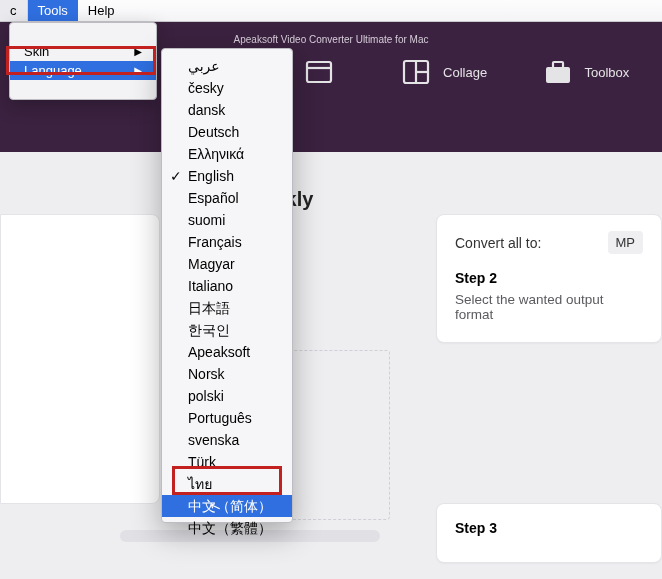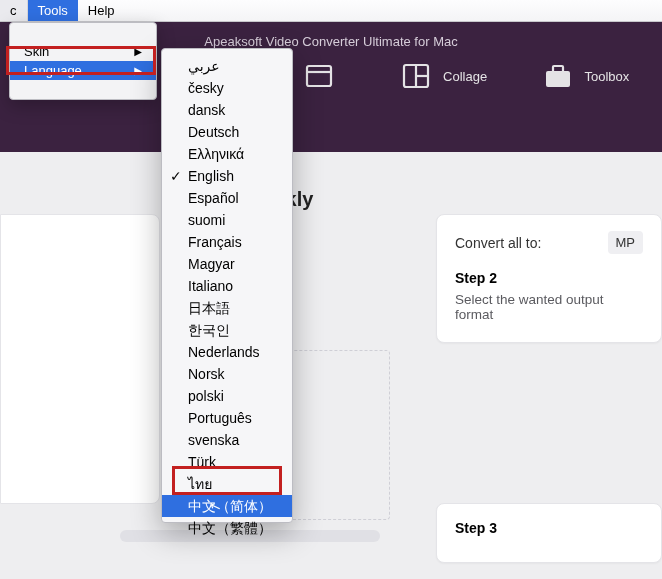--- a/index.html
+++ b/index.html
@@ -22,21 +22,21 @@
   
   .langmenu { position:absolute; top:48px; left:161px; width:132px; background:#f6f6f8; border:1px solid #bcbcc2; border-radius:4px; box-shadow:0 10px 30px rgba(0,0,0,0.30); padding:6px 0 4px; font-size:14px; z-index:50; max-height:475px; }
   .langmenu .lang { padding:1px 10px 1px 26px; position:relative; line-height:20px;}
   .langmenu .lang.checked::before{content:"✓"; position:absolute; left:8px;}
   .langmenu .lang.sel { background:#2f6fe0; color:#fff;}
   .langmenu .lang .cursor{position:absolute; left:48px; top:2px; font-size:13px; transform:rotate(-20deg);}
   .redbox2{position:absolute; top:466px; left:172px; width:110px; height:29px; border:3px solid #c32020; z-index:70; pointer-events:none;}
 
   
   .appheader{background:#3b2240; height:130px; padding-top:6px; color:#fff; }
-  .apptitle{ text-align:center; font-size:13px; color:#d6cdd9; padding:6px 0 10px;}
+  .apptitle{ text-align:center; font-size:10px; color:#d6cdd9; padding:6px 0 10px;}
   .tabs{display:flex; justify-content:space-around; padding:0 6px;}
   .tab{display:flex; flex-direction:row; align-items:center; gap:10px; font-size:13px; color:#eee; opacity:.95;}
   .tab svg{width:34px;height:34px;stroke:#eee;fill:none;stroke-width:2.2;}
   .tab .filled{fill:#eee;stroke:none;}
 
   
   .content{padding:18px 18px 0 0;}
   .quickhead{font-size:20px; font-weight:600; color:#222; margin:18px 0 20px 180px;}
   .cards-right{position:absolute; right:0; top:214px; width:226px;}
   .card{background:#fff; border:1px solid #e4e4e8; border-radius:8px; padding:16px 18px 20px; margin-bottom:160px; box-shadow:0 1px 2px rgba(0,0,0,.04);}
@@ -76,21 +76,21 @@
     <div class="lang">Deutsch</div>
     <div class="lang">Ελληνικά</div>
     <div class="lang checked">English</div>
     <div class="lang">Español</div>
     <div class="lang">suomi</div>
     <div class="lang">Français</div>
     <div class="lang">Magyar</div>
     <div class="lang">Italiano</div>
     <div class="lang">日本語</div>
     <div class="lang">한국인</div>
-    <div class="lang">Nederlands</div>
+    <div class="lang">Apeaksoft</div>
     <div class="lang">Norsk</div>
     <div class="lang">polski</div>
     <div class="lang">Português</div>
     <div class="lang">svenska</div>
     <div class="lang">Türk</div>
     <div class="lang">ไทย</div>
     <div class="lang sel">中文（简体）<span class="cursor">↖</span></div>
     <div class="lang">中文（繁體）</div>
   </div>
 <div class="redbox2"></div>

